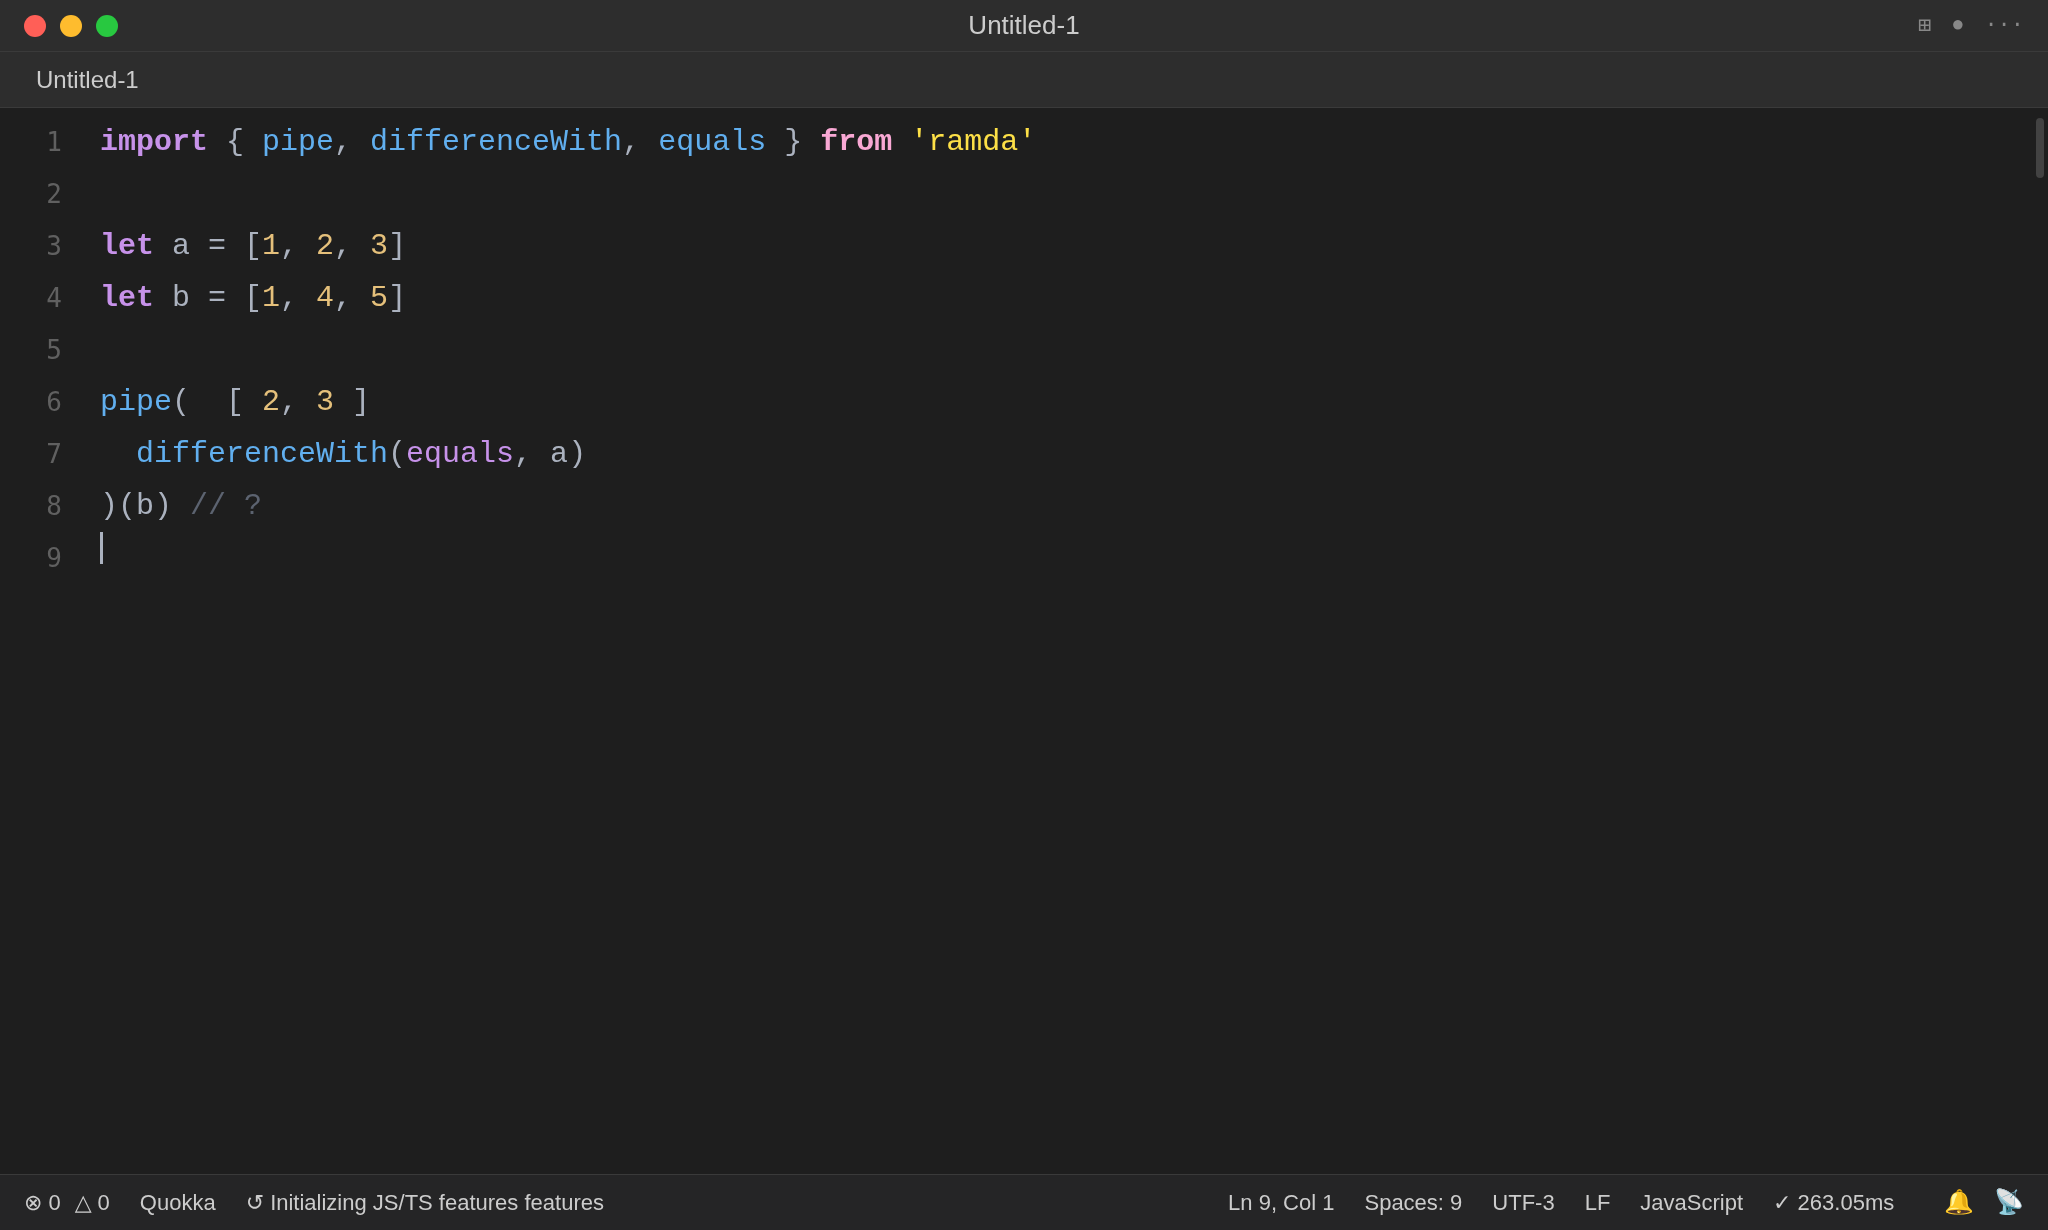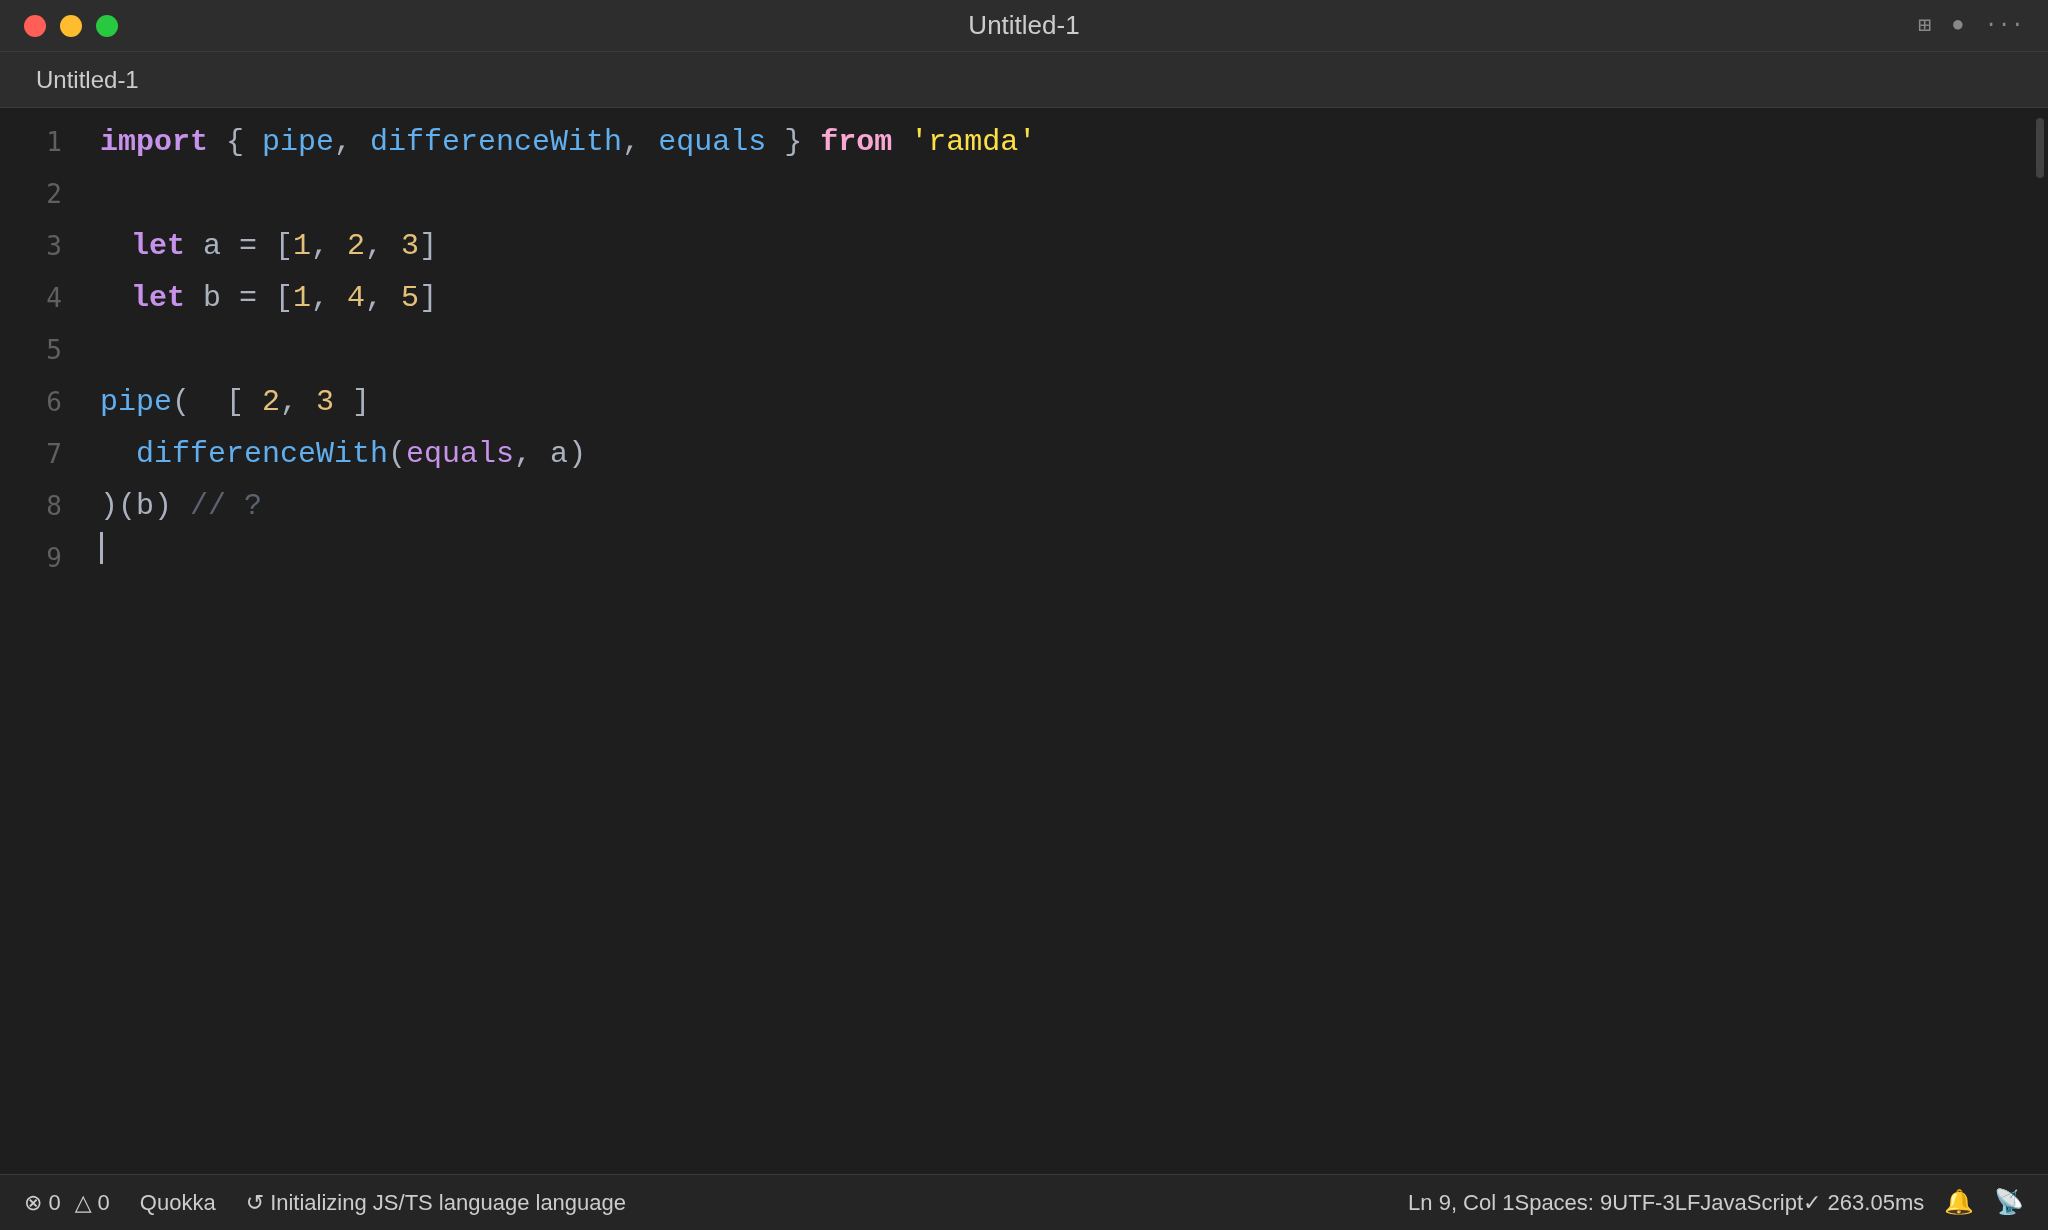--- a/index.html
+++ b/index.html
@@ -131,21 +131,21 @@
       height: 52px;
       display: flex;
       align-items: flex-start;
       font-size: 30px;
       line-height: 52px;
       white-space: pre;
     }
 
     
     .kw-import { color: #c792ea; font-weight: bold; }
-    .kw-let { color: #c792ea; font-weight: bold; margin-left: 31px; }
+    .kw-let { color: #c792ea; font-weight: bold; }
     .kw-from { color: #f9a8d4; font-weight: bold; }
     .punctuation { color: #abb2bf; }
     .fn-name { color: #61afef; }
     .number { color: #e5c07b; }
     .string { color: #fde047; }
     .variable { color: #abb2bf; }
     .comment { color: #5c6370; }
     .pipe-fn { color: #61afef; }
     .diff-fn { color: #61afef; }
     .equals-fn { color: #c792ea; }
@@ -197,20 +197,21 @@
     }
 
     .status-icon {
       font-size: 22px;
       color: #cccccc;
     }
 
     .status-right {
       display: flex;
       align-items: center;
+      gap: 30px;
       margin-left: auto;
     }
 
     .status-actions {
       display: flex;
       align-items: center;
       gap: 20px;
       margin-left: 20px;
     }
 
@@ -367,21 +368,21 @@
       <span class="status-icon">⊗</span>
       <span>0</span>
       <span class="status-icon" style="margin-left:8px;">△</span>
       <span>0</span>
     </div>
     <div class="status-item">
       <span>Quokka</span>
     </div>
     <div class="status-item">
       <span>↺</span>
-      <span>Initializing JS/TS language language</span>
+      <span>Initializing JS/TS features features</span>
     </div>
   </div>
 
   <div class="status-right">
     <div class="status-item">
       <span>Ln 9, Col 1</span>
     </div>
     <div class="status-item">
       <span>Spaces: 9</span>
     </div>

